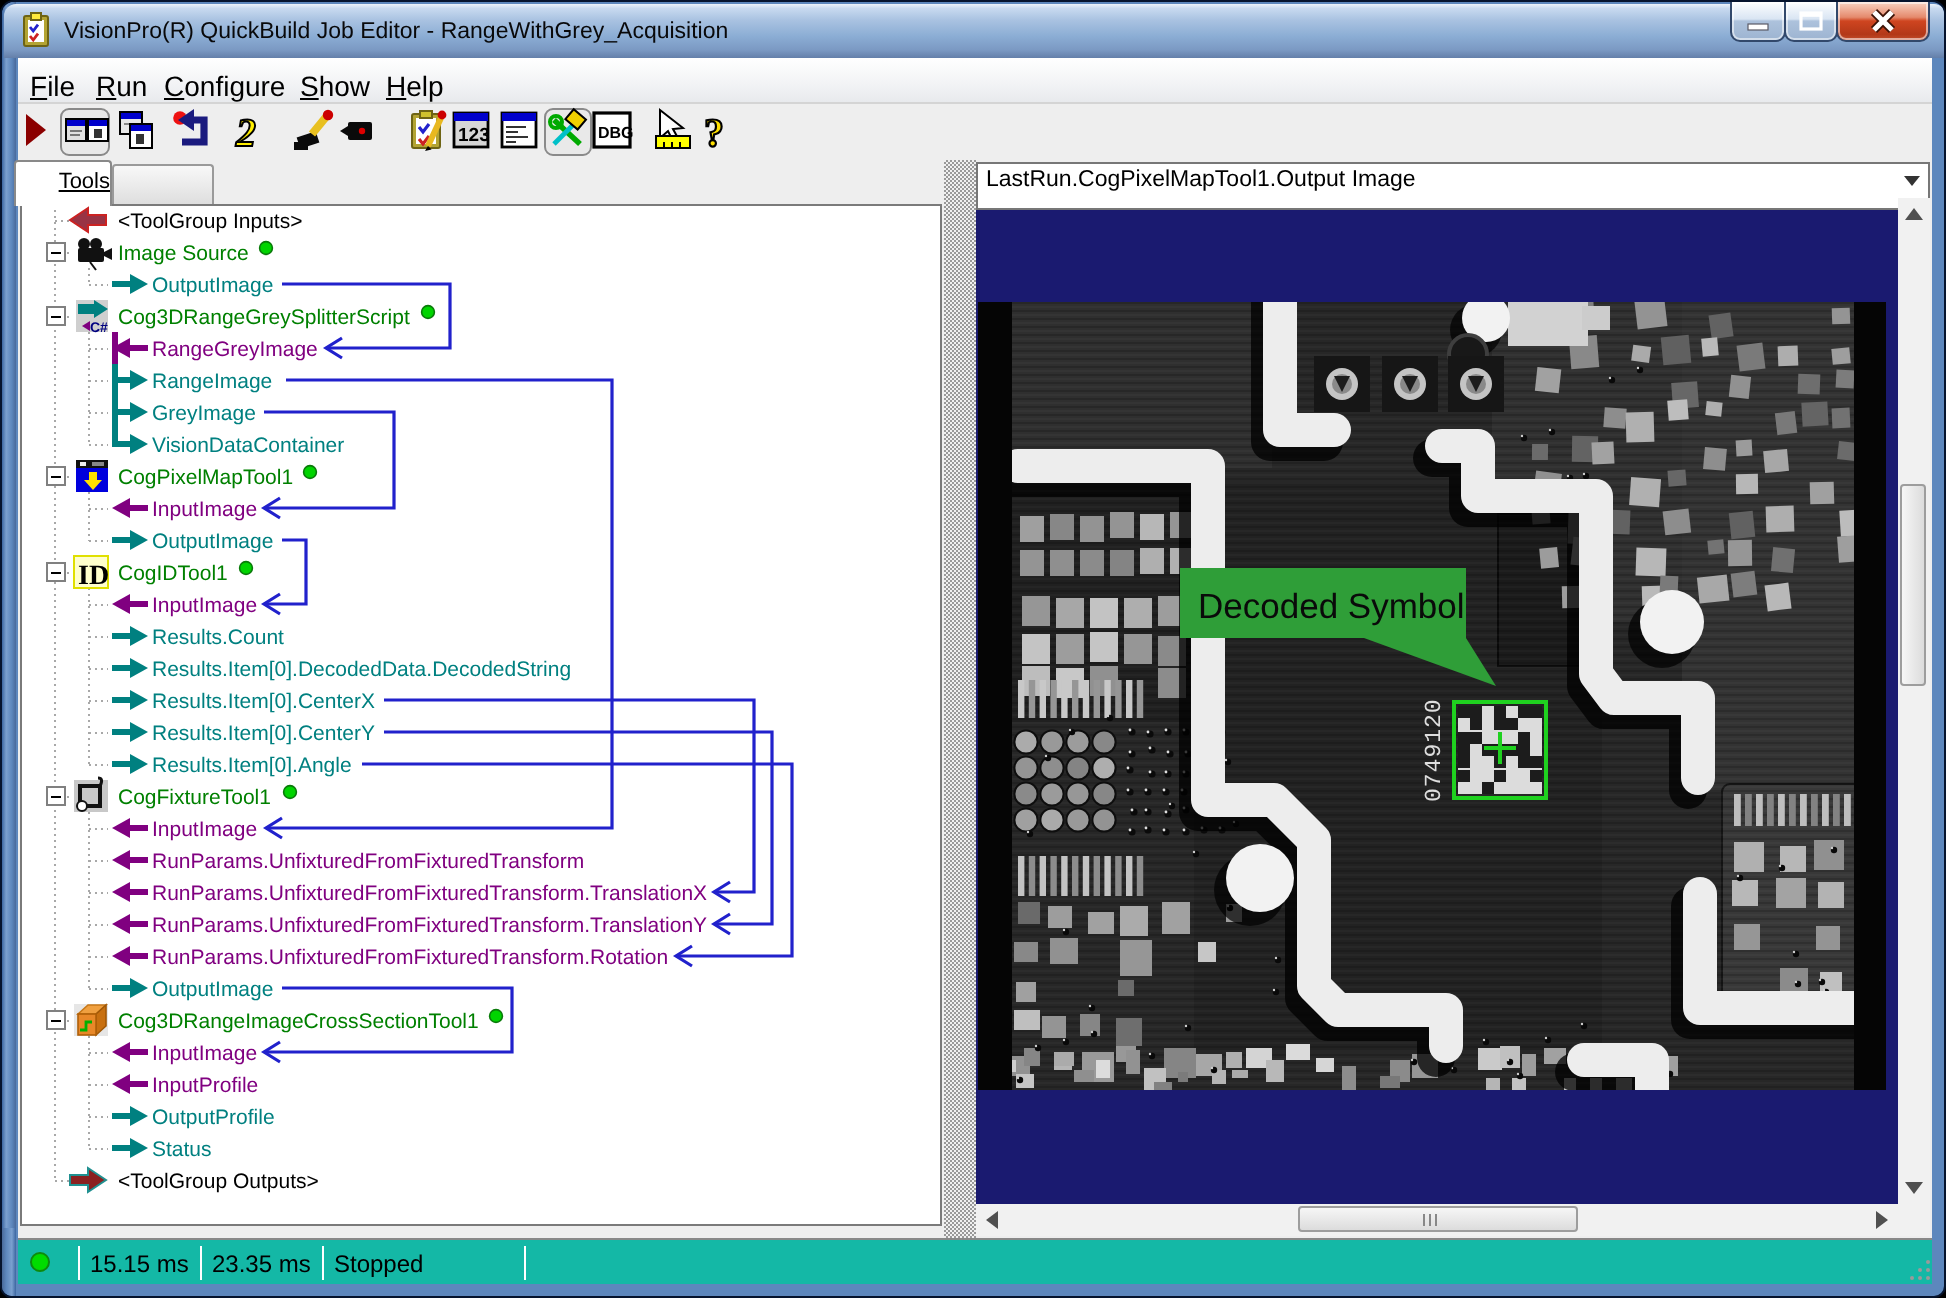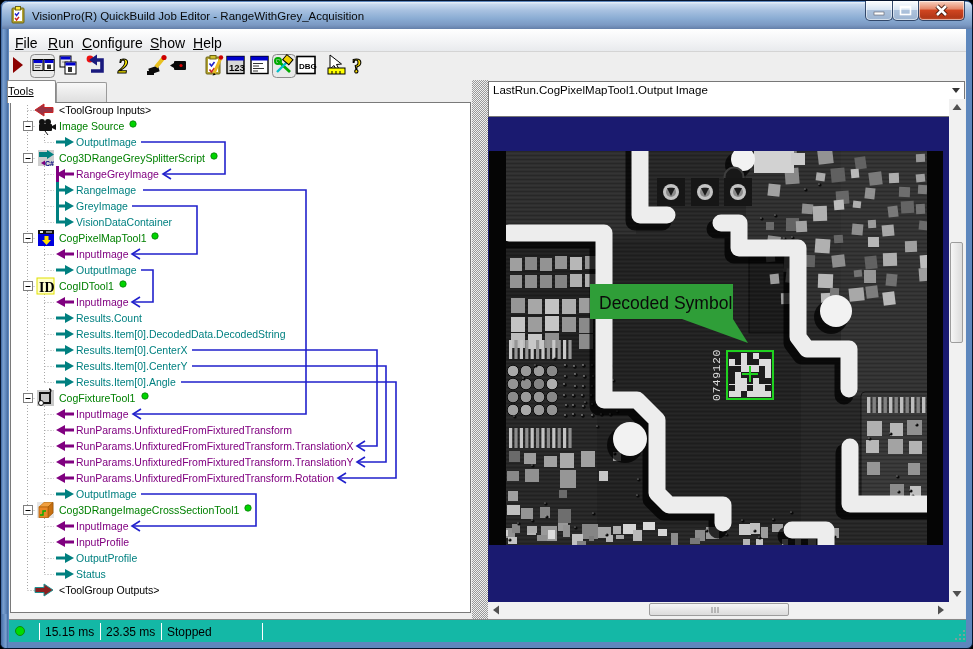--- a/index.html
+++ b/index.html
@@ -12,28 +12,28 @@
 #btn-max { left:891px; width:27px; background:linear-gradient(180deg,#fdfeff 0%,#d9e5f3 45%,#adc2dc 50%,#9db4d1 100%); }
 #btn-close { left:917px; width:47px; background:linear-gradient(180deg,#f9d3c2 0%,#e58a6d 40%,#cf4520 50%,#b33818 85%,#c14e2c 100%); }
 #b-left { left:1px; top:28px; width:7px; height:613px; background:linear-gradient(90deg,#3c66a0,#7ba0cf 30%,#5d87bd 70%,#49699a); }
 #b-right { left:965px; top:28px; width:7px; height:613px; background:linear-gradient(270deg,#3c66a0,#7ba0cf 30%,#5d87bd 70%,#49699a); }
 #client { position:absolute; left:8px; top:28px; width:957px; height:613px; background:#eeeeee; }
 #menubar { position:absolute; left:8px; top:28px; width:957px; height:23px; background:linear-gradient(180deg,#ffffff,#f2f3f5 60%,#e8eaed); border-bottom:1px solid #d4d4d4; }
 .mi { position:absolute; top:6px; font-size:14px; color:#000; }
 .mi u { text-decoration:underline; }
 #toolbar { position:absolute; left:8px; top:52px; width:957px; height:28px; background:#eeeeee; }
 #tabrow { position:absolute; left:8px; top:79px; width:957px; height:23px; background:#eeeeee; }
-.tab { position:absolute; font-size:11px; color:#000; text-align:left;text-decoration:underline; }
+.tab { position:absolute; font-size:11px; color:#000; text-align:right;text-decoration:underline; }
 #tab1 { left:-2px; top:0px; width:49px; height:23px; background:#ffffff; border:1px solid #898989; border-bottom:none; border-radius:2px 2px 0 0; padding-top:4px; z-index:3; }
 #tab2 { left:47px; top:2px; width:51px; height:21px; background:linear-gradient(180deg,#f8f8f8,#dddddd); border:1px solid #9a9a9a; border-bottom:none; border-radius:2px 2px 0 0; padding-top:19px; }
 #treepanel { position:absolute; left:9px; top:101px; width:461px; height:511px; background:#ffffff; border:1px solid #7a7a7a;padding-left:36px; }
 #splitter { position:absolute; left:471px; top:79px; width:16px; height:539px; background:#f0f0f0;
   background-image:linear-gradient(45deg,#999 25%,transparent 25%,transparent 75%,#999 75%),linear-gradient(45deg,#999 25%,transparent 25%,transparent 75%,#999 75%);
   background-position:0 0,1px 1px; background-size:2px 2px; }
-#combo { position:absolute; left:487px; top:80px; width:477px; height:36px; background:#ffffff; border:1px solid #777777; }
+#combo { position:absolute; left:487px; top:80px; width:477px; height:24px; background:#ffffff; border:1px solid #777777; }
 #combo span { position:absolute; left:4px; top:2px; font-size:11.5px; color:#000; }
 #combo .arr { position:absolute; right:4px; top:6px; width:0; height:0; border-left:4px solid transparent; border-right:4px solid transparent; border-top:5px solid #333; }
 #imgarea { position:absolute; left:487px; top:98px; width:461px; height:503px; background:#1a1a70; }
 #vscroll { position:absolute; left:948px; top:98px; width:16px; height:503px; background:#f1f1f1; }
 #hscroll { position:absolute; left:487px; top:601px; width:461px; height:16px; background:#f1f1f1; }
 #corner { position:absolute; left:948px; top:601px; width:16px; height:16px; background:#f1f1f1; }
 .thumbV { position:absolute; left:1px; top:143px; width:13px; height:101px; background:linear-gradient(90deg,#f6f6f6,#dcdcdc); border:1px solid #9d9d9d; border-radius:2px; }
 .thumbH { position:absolute; left:161px; top:1px; width:140px; height:13px; background:linear-gradient(180deg,#f6f6f6,#dcdcdc); border:1px solid #9d9d9d; border-radius:2px; }
 #statusbar { position:absolute; left:8px; top:618px; width:957px; height:23px; background:#14b8a6; border-top:1px solid #888; }
 .sep { position:absolute; top:3px; height:17px; width:1px; background:#c9c9c9; border-right:1px solid #ffffff; }

